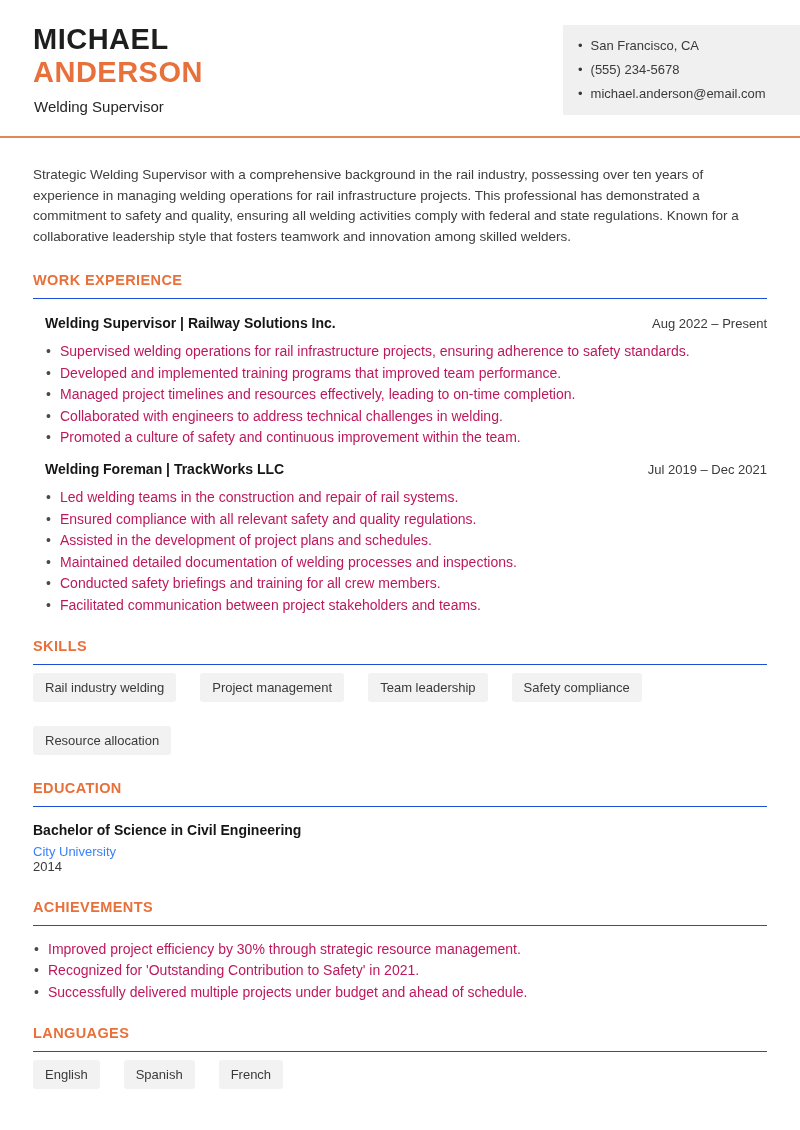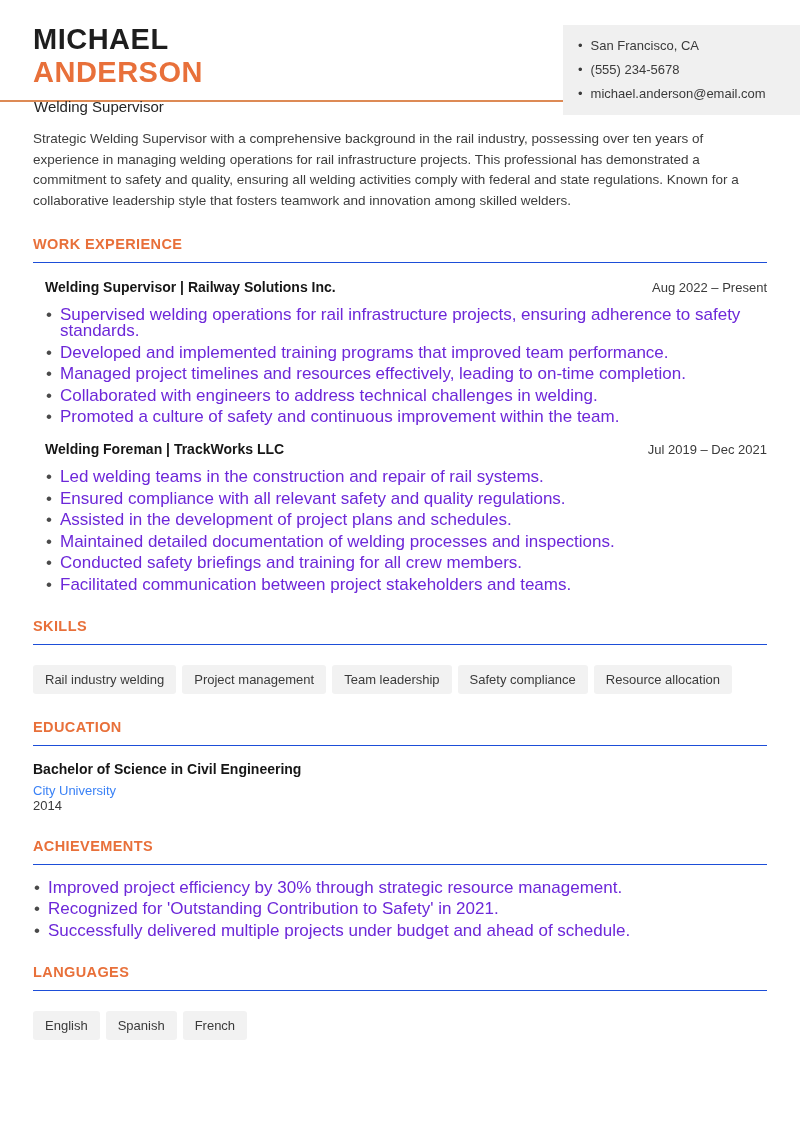--- a/index.html
+++ b/index.html
@@ -6,21 +6,21 @@
   html, body { margin: 0; padding: 0; }
   body {
     width: 800px; height: 1130px;
     background: #ffffff;
     font-family: "Liberation Sans", sans-serif;
     color: #3d3d3d;
     position: relative;
     overflow: hidden;
   }
   
-  .header { position: relative; height: 100px; border-radius: 27px; }
+  .header { position: relative; height: 136px; border-radius: 27px; }
   .name {
     position: absolute; left: 33px; top: 23px;
     font-size: 29px; font-weight: bold; line-height: 33px;
     letter-spacing: 0.5px; color: #1e1e1e;
   }
   .name .last-name { display: block; color: #e8703a; }
   .role {
     position: absolute; left: 34px; top: 98px;
     font-size: 15px; color: #262626;
   }
@@ -48,26 +48,26 @@
   }
 
   .job { margin-top: 16px; margin-left: 12px; }
   .job-header { display: flex; justify-content: space-between; align-items: baseline; }
   .job-title { font-size: 14px; font-weight: bold; color: #161616; }
   .job-dates { font-size: 13px; color: #3a3a3a; white-space: nowrap; }
 
   ul.bullets { list-style: none; margin: 12px 0 0 0; padding: 0; }
   ul.bullets li {
     position: relative; padding-left: 15px;
-    font-size: 17px; line-height: 16px; margin-bottom: 5.5px;
-    color: #6d28d9;
+    font-size: 14px; line-height: 16px; margin-bottom: 5.5px;
+    color: #be185d;
   }
   ul.bullets li::before { content: "\2022"; position: absolute; left: 1px; color: #4a4a4a; }
 
-  .pills { display: flex; flex-wrap: wrap; gap: 6px; margin-top: 20px; }
+  .pills { display: flex; flex-wrap: wrap; gap: 24px; margin-top: 8px; }
   .pill {
     background: #f2f2f2; border-radius: 3px;
     padding: 7px 12px; font-size: 13px; color: #3a3a3a;
   }
 
   .edu-row { display: flex; justify-content: space-between; align-items: flex-start; margin-top: 15px; flex-direction: column; }
   .degree { font-size: 14px; font-weight: bold; color: #161616; }
   .school { font-size: 13px; color: #3b82f6; margin-top: 6px; }
   .edu-year { font-size: 13px; color: #3a3a3a; }
 </style>

